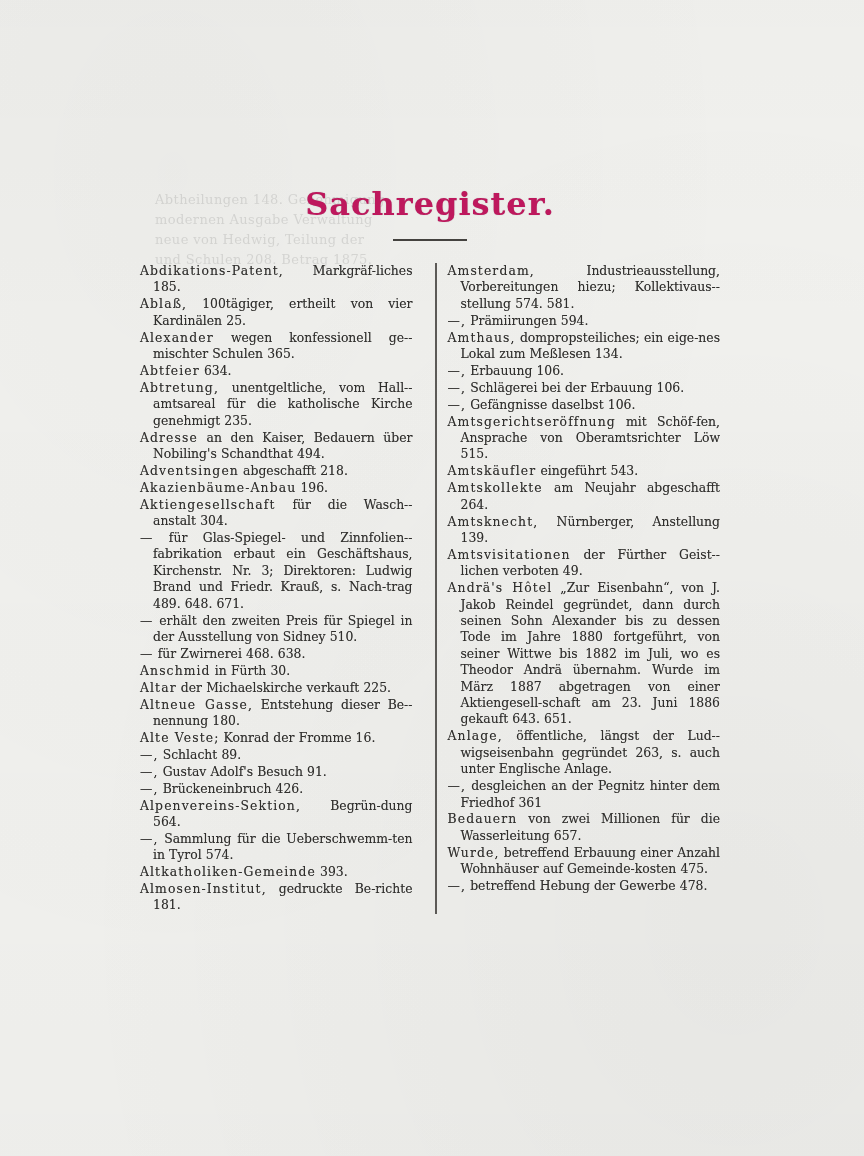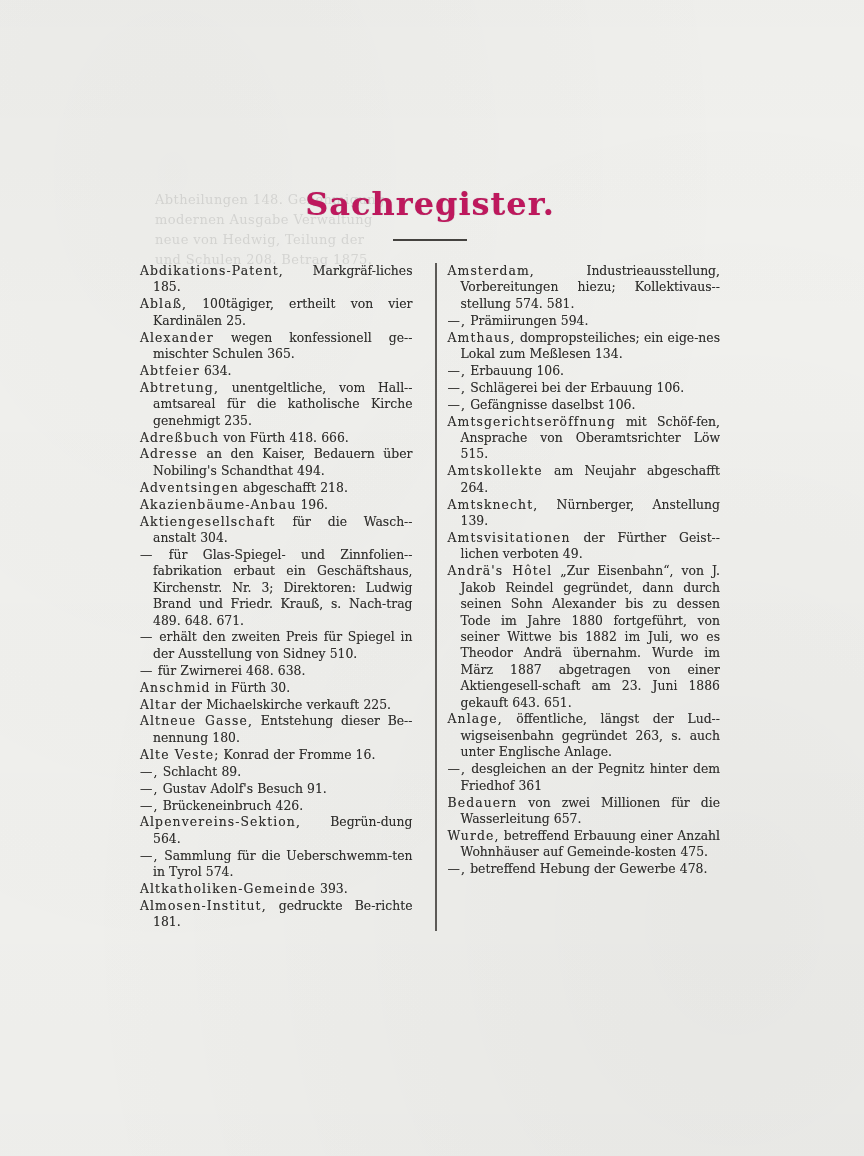--- a/index.html
+++ b/index.html
@@ -121,21 +121,20 @@
     <div class="title-rule"></div>
 
     <div class="columns">
 
       <div class="col col-left">
         <p class="entry"><span class="hw">Abdikations-Patent,</span><span> Markgräf-­liches 185.</span></p>
         <p class="entry"><span class="hw">Ablaß,</span><span> 100tägiger, ertheilt von vier Kardinälen 25.</span></p>
         <p class="entry"><span class="hw">Alexander</span><span> wegen konfessionell ge-­mischter Schulen 365.</span></p>
         <p class="entry"><span class="hw">Abtfeier</span><span> 634.</span></p>
         <p class="entry"><span class="hw">Abtretung,</span><span> unentgeltliche, vom Hall-­amtsareal für die katholische Kirche genehmigt 235.</span></p>
-        <p class="entry"><span class="hw">Adreßbuch</span><span> von Fürth 418. 666.</span></p>
         <p class="entry"><span class="hw">Adresse</span><span> an den Kaiser, Bedauern über Nobiling's Schandthat 494.</span></p>
         <p class="entry"><span class="hw">Adventsingen</span><span> abgeschafft 218.</span></p>
         <p class="entry"><span class="hw">Akazienbäume-Anbau</span><span> 196.</span></p>
         <p class="entry"><span class="hw">Aktiengesellschaft</span><span> für die Wasch-­anstalt 304.</span></p>
         <p class="entry dash-entry"><span class="hw">—</span><span> für Glas-Spiegel- und Zinnfolien-­fabrikation erbaut ein Geschäftshaus, Kirchenstr. Nr. 3; Direktoren: Ludwig Brand und Friedr. Krauß, s. Nach-­trag 489. 648. 671.</span></p>
         <p class="entry dash-entry"><span class="hw">—</span><span> erhält den zweiten Preis für Spiegel in der Ausstellung von Sidney 510.</span></p>
         <p class="entry dash-entry"><span class="hw">—</span><span> für Zwirnerei 468. 638.</span></p>
         <p class="entry"><span class="hw">Anschmid</span><span> in Fürth 30.</span></p>
         <p class="entry"><span class="hw">Altar</span><span> der Michaelskirche verkauft 225.</span></p>
         <p class="entry"><span class="hw">Altneue Gasse,</span><span> Entstehung dieser Be-­nennung 180.</span></p>
@@ -152,20 +151,21 @@
       <div class="col-divider"></div>
 
       <div class="col col-right">
         <p class="entry"><span class="hw">Amsterdam,</span><span>   Industrieausstellung, Vorbereitungen hiezu; Kollektivaus-­stellung 574. 581.</span></p>
         <p class="entry dash-entry"><span class="hw">—,</span><span> Prämiirungen 594.</span></p>
         <p class="entry"><span class="hw">Amthaus,</span><span> dompropsteiliches; ein eige-­nes Lokal zum Meßlesen 134.</span></p>
         <p class="entry dash-entry"><span class="hw">—,</span><span> Erbauung 106.</span></p>
         <p class="entry dash-entry"><span class="hw">—,</span><span> Schlägerei bei der Erbauung 106.</span></p>
         <p class="entry dash-entry"><span class="hw">—,</span><span> Gefängnisse daselbst 106.</span></p>
         <p class="entry"><span class="hw">Amtsgerichtseröffnung</span><span> mit Schöf-­fen, Ansprache von Oberamtsrichter Löw 515.</span></p>
+        <p class="entry"><span class="hw">Amtskäufler</span><span> eingeführt 543.</span></p>
         <p class="entry"><span class="hw">Amtskollekte</span><span> am Neujahr abgeschafft 264.</span></p>
         <p class="entry"><span class="hw">Amtsknecht,</span><span> Nürnberger, Anstellung 139.</span></p>
         <p class="entry"><span class="hw">Amtsvisitationen</span><span> der Fürther Geist-­lichen verboten 49.</span></p>
         <p class="entry"><span class="hw">Andrä's Hôtel</span><span> „Zur Eisenbahn“, von J. Jakob Reindel gegründet, dann durch seinen Sohn Alexander bis zu dessen Tode im Jahre 1880 fortgeführt, von seiner Wittwe bis 1882 im Juli, wo es Theodor Andrä übernahm. Wurde im März 1887 abgetragen von einer Aktiengesell-­schaft am 23. Juni 1886 gekauft 643. 651.</span></p>
         <p class="entry"><span class="hw">Anlage,</span><span> öffentliche, längst der Lud-­wigseisenbahn gegründet 263, s. auch unter Englische Anlage.</span></p>
         <p class="entry dash-entry"><span class="hw">—,</span><span> desgleichen an der Pegnitz hinter dem Friedhof 361</span></p>
         <p class="entry"><span class="hw">Bedauern</span><span> von zwei Millionen für die Wasserleitung 657.</span></p>
         <p class="entry"><span class="hw">Wurde,</span><span> betreffend Erbauung einer Anzahl Wohnhäuser auf Gemeinde-­kosten 475.</span></p>
         <p class="entry dash-entry"><span class="hw">—,</span><span> betreffend Hebung der Gewerbe 478.</span></p>
       </div>

